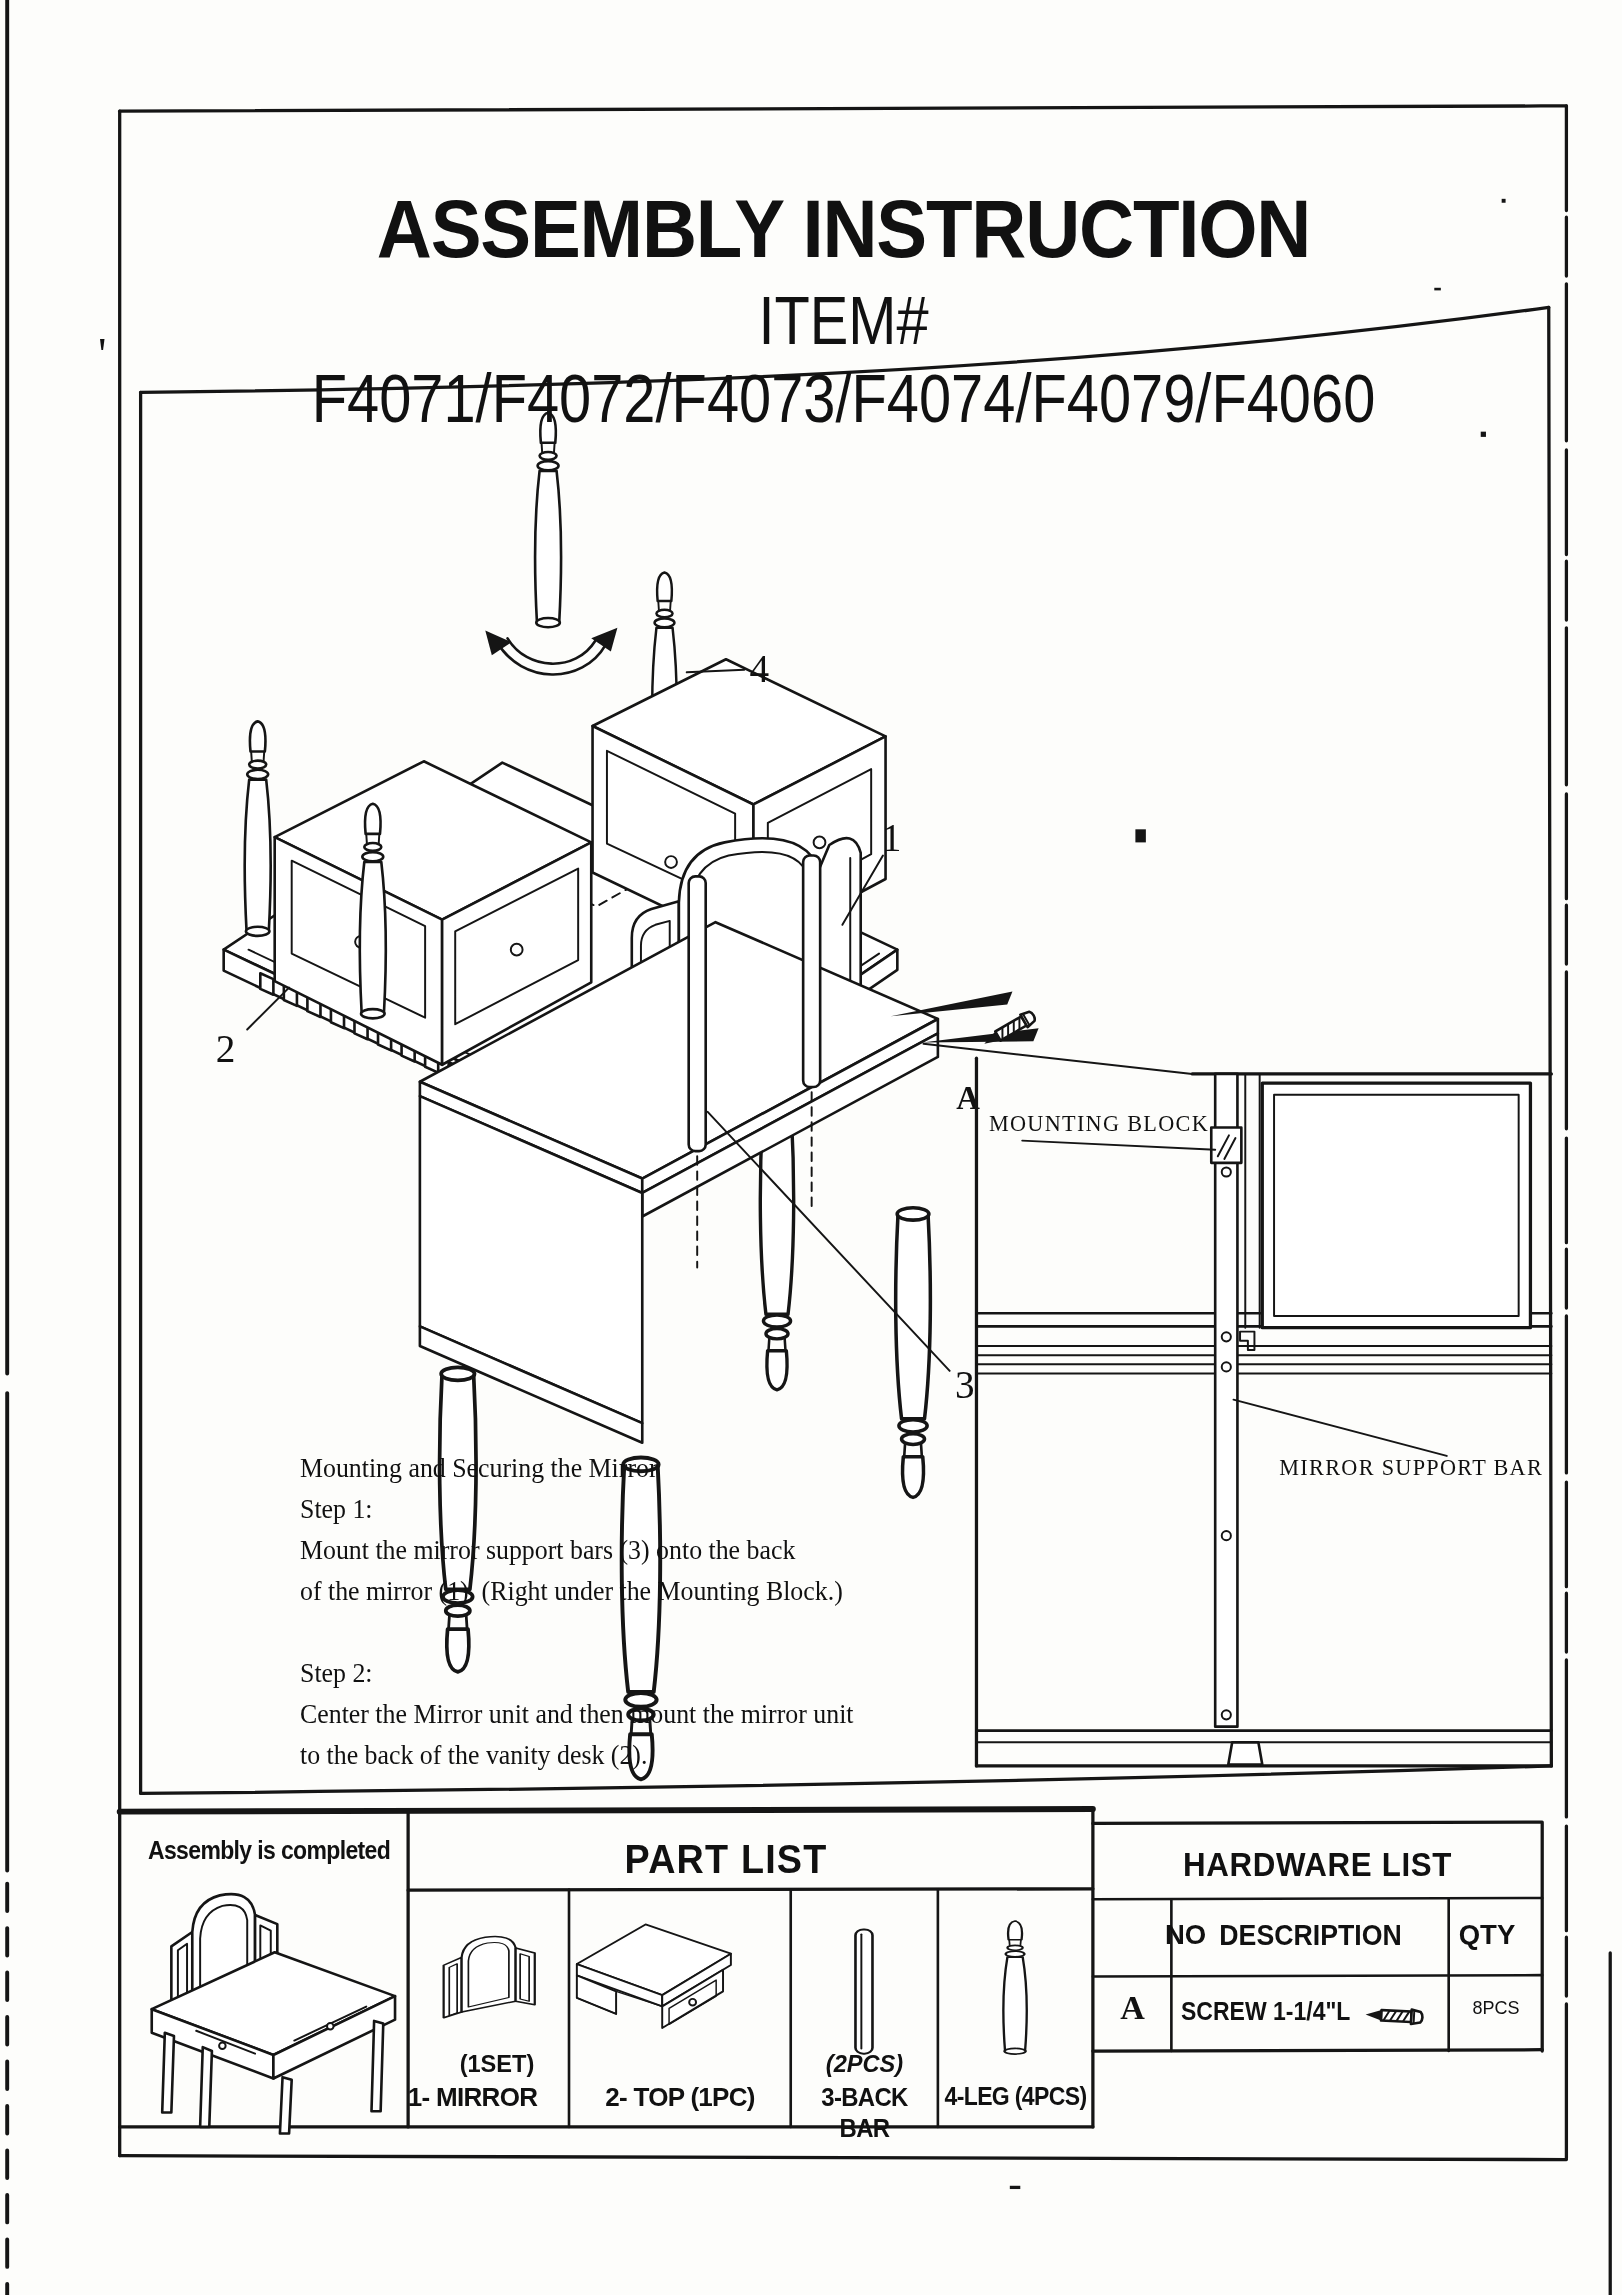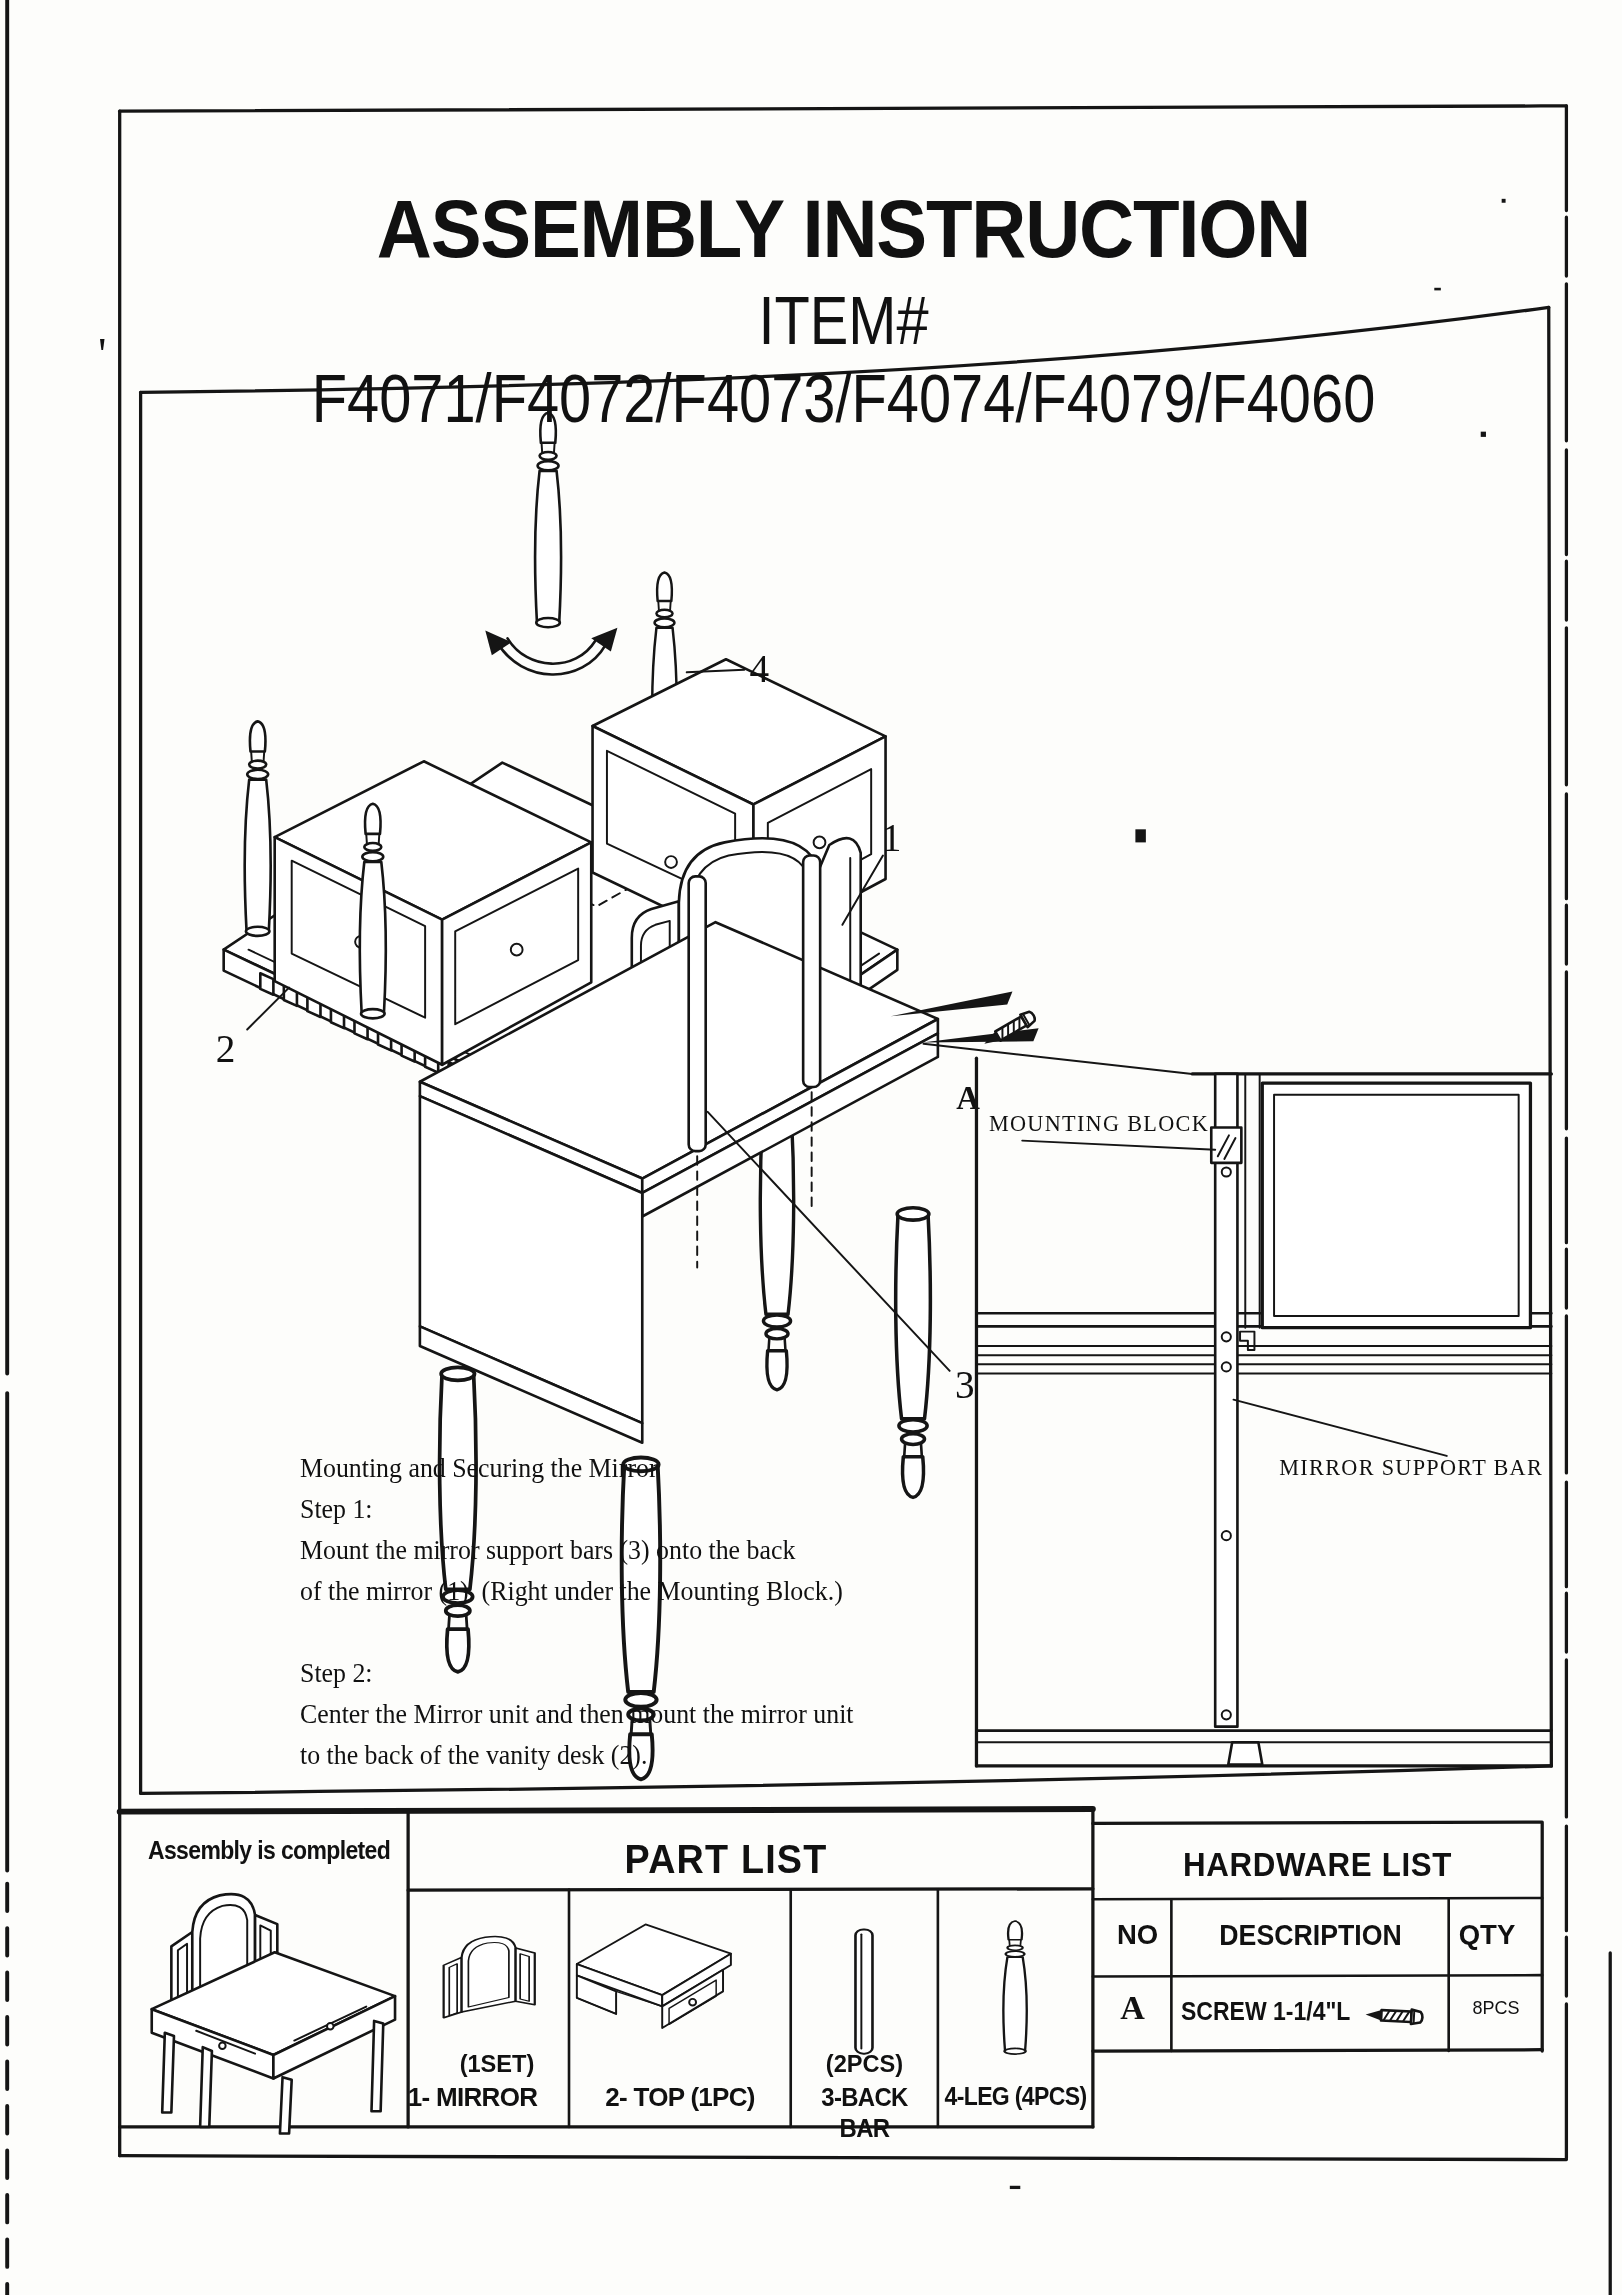--- a/index.html
+++ b/index.html
@@ -283,32 +283,32 @@
     <div>Center the Mirror unit and then mount the mirror unit</div>
     <div>to the back of the vanity desk (2).</div>
   </div>
 
   <div class="abs sans b sx92l" style="left:148px;top:1836px;font-size:25px;letter-spacing:-0.7px;">Assembly is completed</div>
 
   <div class="abs sans b ctr sx92c" style="left:366px;top:1836px;width:720px;font-size:41px;letter-spacing:1.3px;">PART LIST</div>
 
   <div class="abs sans b ctr sx92c" style="left:1093px;top:1845px;width:449px;font-size:34px;letter-spacing:0.7px;">HARDWARE LIST</div>
 
-  <div class="abs sans b ctr" style="left:1098px;top:1919px;width:79px;font-size:27.5px;">NO</div>
+  <div class="abs sans b ctr" style="left:1146px;top:1919px;width:79px;font-size:27.5px;">NO</div>
   <div class="abs sans b ctr sx92c" style="left:1172px;top:1919px;width:277px;font-size:29px;">DESCRIPTION</div>
   <div class="abs sans b ctr" style="left:1449px;top:1919px;width:76px;font-size:27.5px;">QTY</div>
 
   <div class="abs ser b ctr" style="left:1093px;top:1989px;width:79px;font-size:34px;">A</div>
   <div class="abs sans b sx92l" style="left:1181px;top:1997px;font-size:25px;">SCREW 1-1/4"L</div>
   <div class="abs sans ctr" style="left:1449px;top:1998px;width:94px;font-size:18px;">8PCS</div>
 
   <div class="abs sans b ctr" style="left:408px;top:2051px;width:178px;font-size:23.6px;">(1SET)</div>
   <div class="abs sans b ctr" style="left:392px;top:2082px;width:161px;font-size:26px;letter-spacing:-0.7px;">1- MIRROR</div>
 
   <div class="abs sans b ctr" style="left:569px;top:2082px;width:222px;font-size:26px;letter-spacing:-0.7px;">2- TOP (1PC)</div>
 
-  <div class="abs sans b ctr" style="left:791px;top:2051px;width:147px;font-size:23.6px;">(2PCS)</div>
+  <div class="abs sans b ctr" style="left:791px;top:2051px;width:147px;font-size:23.6px;font-style:italic;">(2PCS)</div>
   <div class="abs sans b ctr sx92c" style="left:791px;top:2082px;width:147px;font-size:26px;letter-spacing:-0.7px;">3-BACK BAR</div>
 
   <div class="abs sans b ctr sx92c" style="left:938px;top:2082px;width:155px;font-size:25px;letter-spacing:-0.7px;">4-LEG (4PCS)</div>
 
 </div>
 
 
 </body></html>

